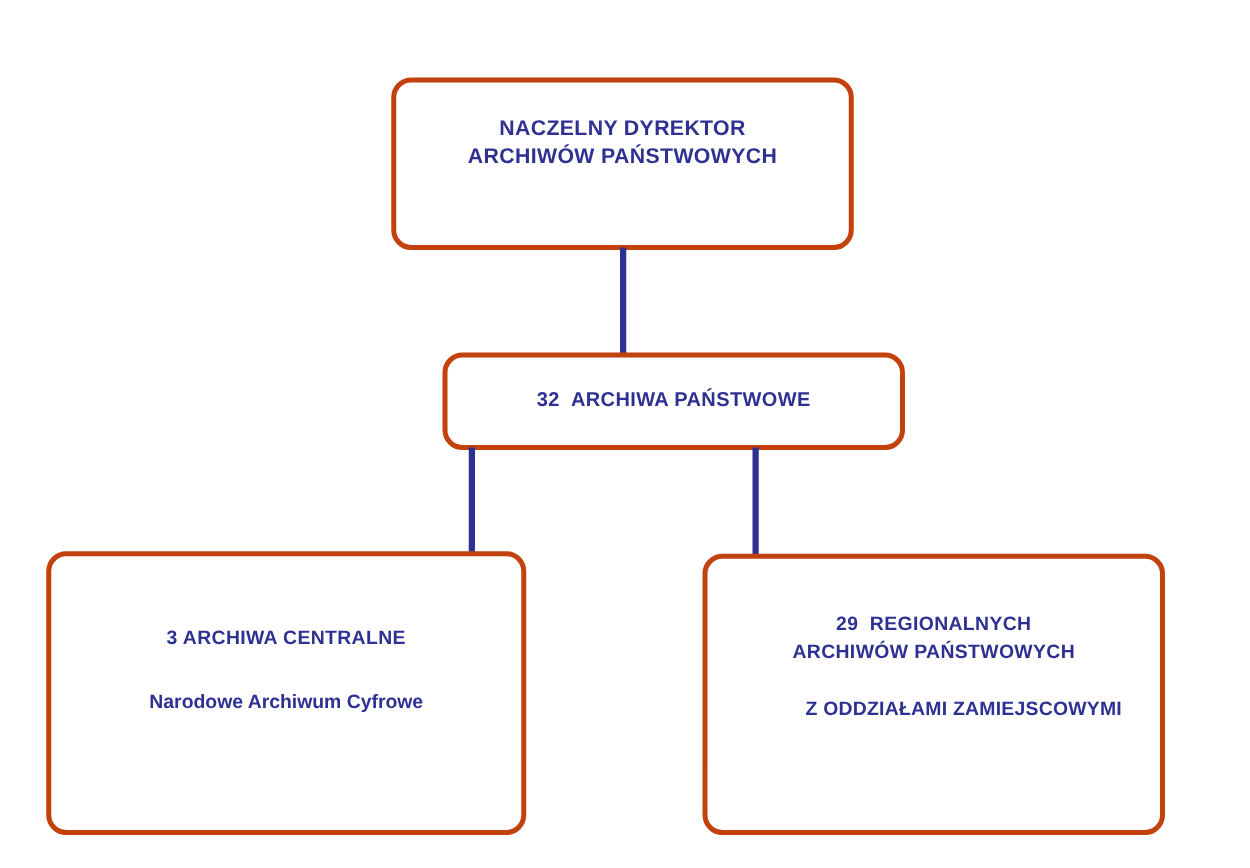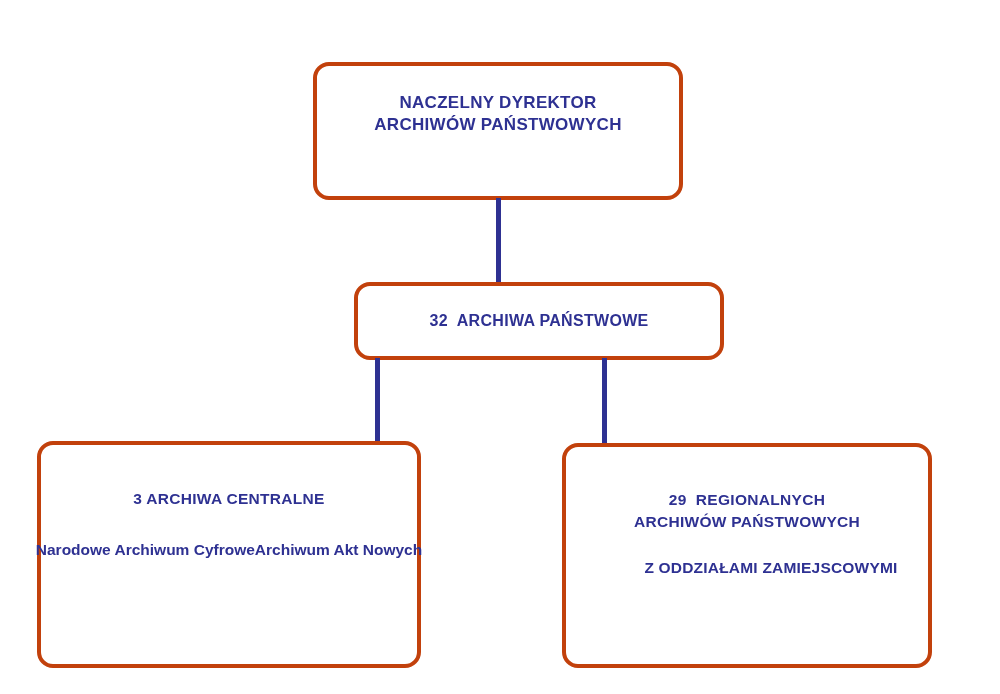--- a/index.html
+++ b/index.html
@@ -64,21 +64,21 @@
     font-weight: bold;
     letter-spacing: 0.3px;
   }
   
   #node-central {
     left: 37px;
     top: 441px;
     width: 384px;
     height: 227px;
     justify-content: flex-start;
-    padding-top: 44px;
+    padding-top: 56px;
   }
   #node-central .heading {
     font-size: 15.5px;
     font-weight: bold;
     letter-spacing: 0.3px;
   }
   #node-central .sublist {
     margin-top: 28px;
     display: flex;
     flex-direction: row;
@@ -155,21 +155,20 @@
   <div class="connector" id="connector-archives-central"></div>
 
   <div class="connector" id="connector-archives-regional"></div>
 
   <div class="node" id="node-central">
     <div class="heading">
       <span class="node-line">3 ARCHIWA CENTRALNE</span>
     </div>
     <div class="sublist">
       <span class="node-line">Narodowe Archiwum Cyfrowe</span>
-      <span class="node-line">Archiwum Akt Nowych</span>
     </div>
   </div>
 
   <div class="node" id="node-regional">
     <div class="heading">
       <span class="node-line">29  REGIONALNYCH</span>
       <span class="node-line">ARCHIWÓW PAŃSTWOWYCH</span>
     </div>
     <div class="subheading">
       <span class="node-line">Z ODDZIAŁAMI ZAMIEJSCOWYMI</span>

